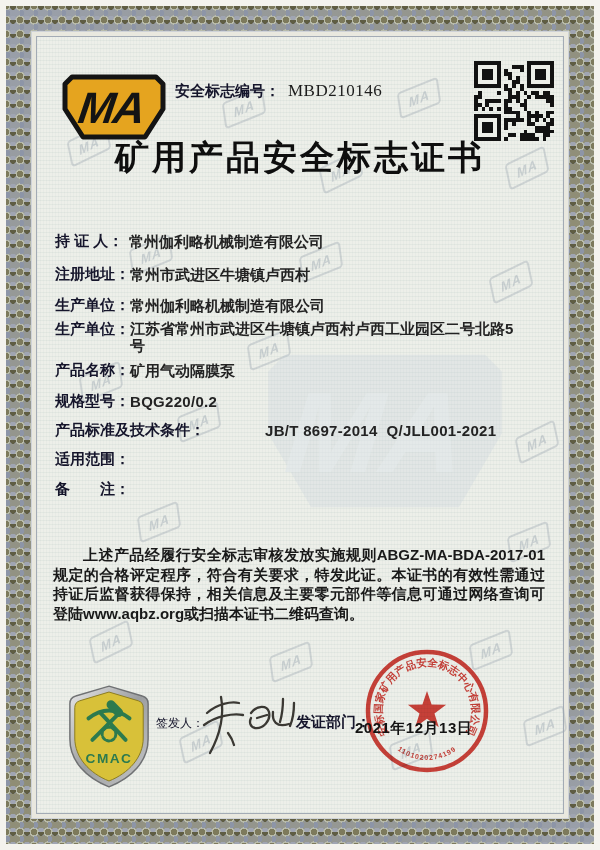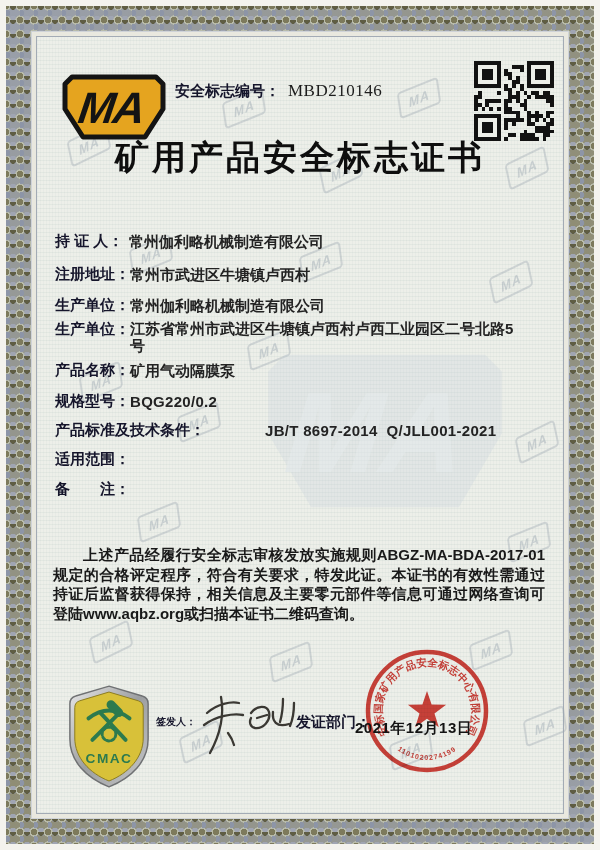--- a/index.html
+++ b/index.html
@@ -46,21 +46,21 @@
   .fvalue.mono{letter-spacing:.3px;}
   .frow-std .fvalue{margin-left:60px;}
   .frow-dates .fvalue.first{flex:0 0 170px;}
   .frow-dates .fvalue.second{margin-left:12px;}
   .addr{max-width:392px;}
   
   .statement{position:absolute;left:16px;top:508px;width:492px;margin:0;font-size:15px;
              font-weight:600;line-height:19.5px;color:#191919;text-indent:2em;text-align:justify;}
   
   .cmac{position:absolute;left:28px;top:646px;width:88px;height:108px;}
-  .issuer-label{position:absolute;left:119px;top:678px;font-size:10px;font-weight:bold;color:#15152b;}
+  .issuer-label{position:absolute;left:119px;top:678px;font-size:12px;font-weight:normal;color:#15152b;}
   .signature{position:absolute;left:160px;top:648px;width:108px;height:84px;}
   .dept-label{position:absolute;left:259px;top:676px;font-size:15px;font-weight:bold;color:#15152b;}
   .dept-date{position:absolute;left:318px;top:682px;font-size:15px;font-weight:600;color:#131313;z-index:4;letter-spacing:.5px;}
   .seal{position:absolute;left:326px;top:610px;width:128px;height:128px;z-index:3;opacity:.93;mix-blend-mode:multiply;}
 </style>
 </head>
 <body>
 
 <div class="cert">
   <div class="band"></div>

